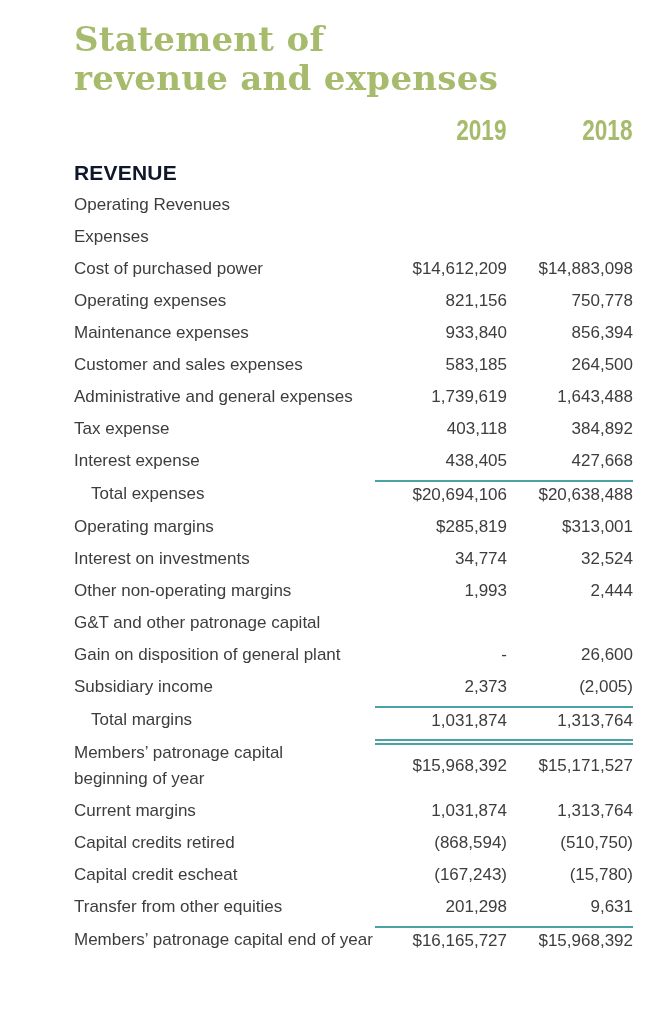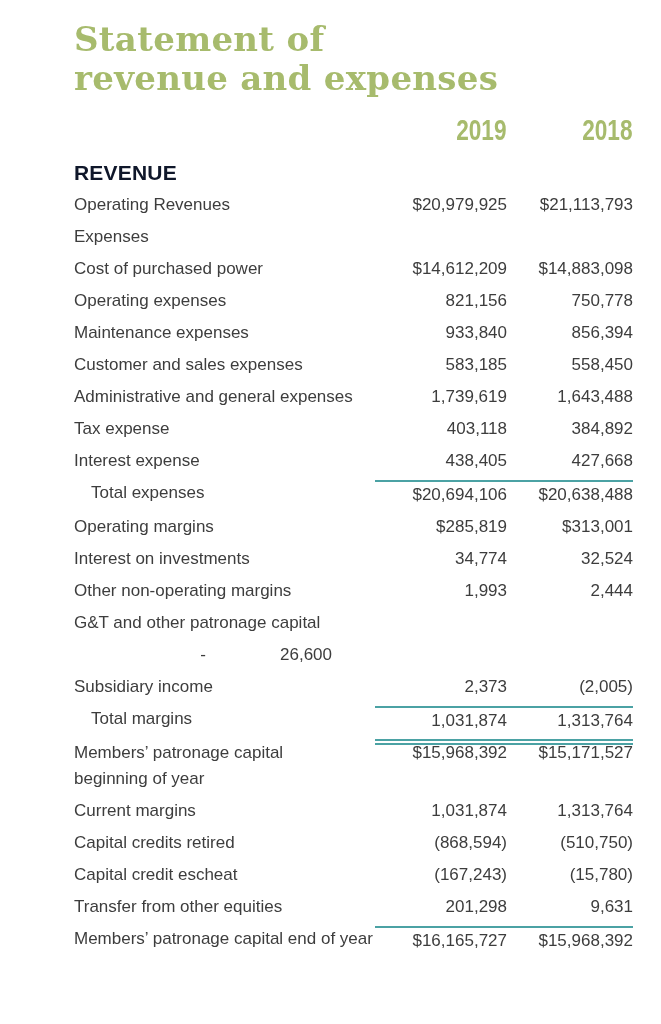--- a/index.html
+++ b/index.html
@@ -20,21 +20,21 @@
     font-size: 34px;
     line-height: 39px;
     color: #a7bb6d;
     letter-spacing: 0.3px;
   }
   .title span { display: block; }
 
   
   .row {
     display: flex;
-    align-items: flex-start;
+    align-items: center;
     padding: 4px 0 2px 0;
     font-size: 17px;
   }
   .label { flex: 1; line-height: 26px; }
   .label.indent { padding-left: 17px; }
   .label-line2 { display: block; }
   .section-label {
     color: #0f172a;
     font-weight: 700;
     font-size: 21px;
@@ -92,24 +92,20 @@
       <div class="v2"><span class="year-text">2018</span></div>
     </div>
   </div>
 
   <div id="rows">
       <div class="row">
         <div class="label section-label">REVENUE</div>
       </div>
       <div class="row">
         <div class="label">Operating Revenues</div>
-        <div class="values">
-          <div class="v1">$20,979,925</div>
-          <div class="v2">$21,113,793</div>
-        </div>
       </div>
       <div class="row">
         <div class="label">Expenses</div>
         <div class="values">
           <div class="v1"></div>
           <div class="v2"></div>
         </div>
       </div>
       <div class="row">
         <div class="label">Cost of purchased power</div>
@@ -129,21 +125,21 @@
         <div class="label">Maintenance expenses</div>
         <div class="values">
           <div class="v1">933,840</div>
           <div class="v2">856,394</div>
         </div>
       </div>
       <div class="row">
         <div class="label">Customer and sales expenses</div>
         <div class="values">
           <div class="v1">583,185</div>
-          <div class="v2">558,450</div>
+          <div class="v2">264,500</div>
         </div>
       </div>
       <div class="row">
         <div class="label">Administrative and general expenses</div>
         <div class="values">
           <div class="v1">1,739,619</div>
           <div class="v2">1,643,488</div>
         </div>
       </div>
       <div class="row">
@@ -185,20 +181,21 @@
         <div class="label">Other non-operating margins</div>
         <div class="values">
           <div class="v1">1,993</div>
           <div class="v2">2,444</div>
         </div>
       </div>
       <div class="row">
         <div class="label">G&amp;T and other patronage capital</div>
       </div>
       <div class="row">
+        <div class="label">Gain on disposition of general plant</div>
         <div class="values">
           <div class="v1">-</div>
           <div class="v2">26,600</div>
         </div>
       </div>
       <div class="row">
         <div class="label">Subsidiary income</div>
         <div class="values">
           <div class="v1">2,373</div>
           <div class="v2">(2,005)</div>

